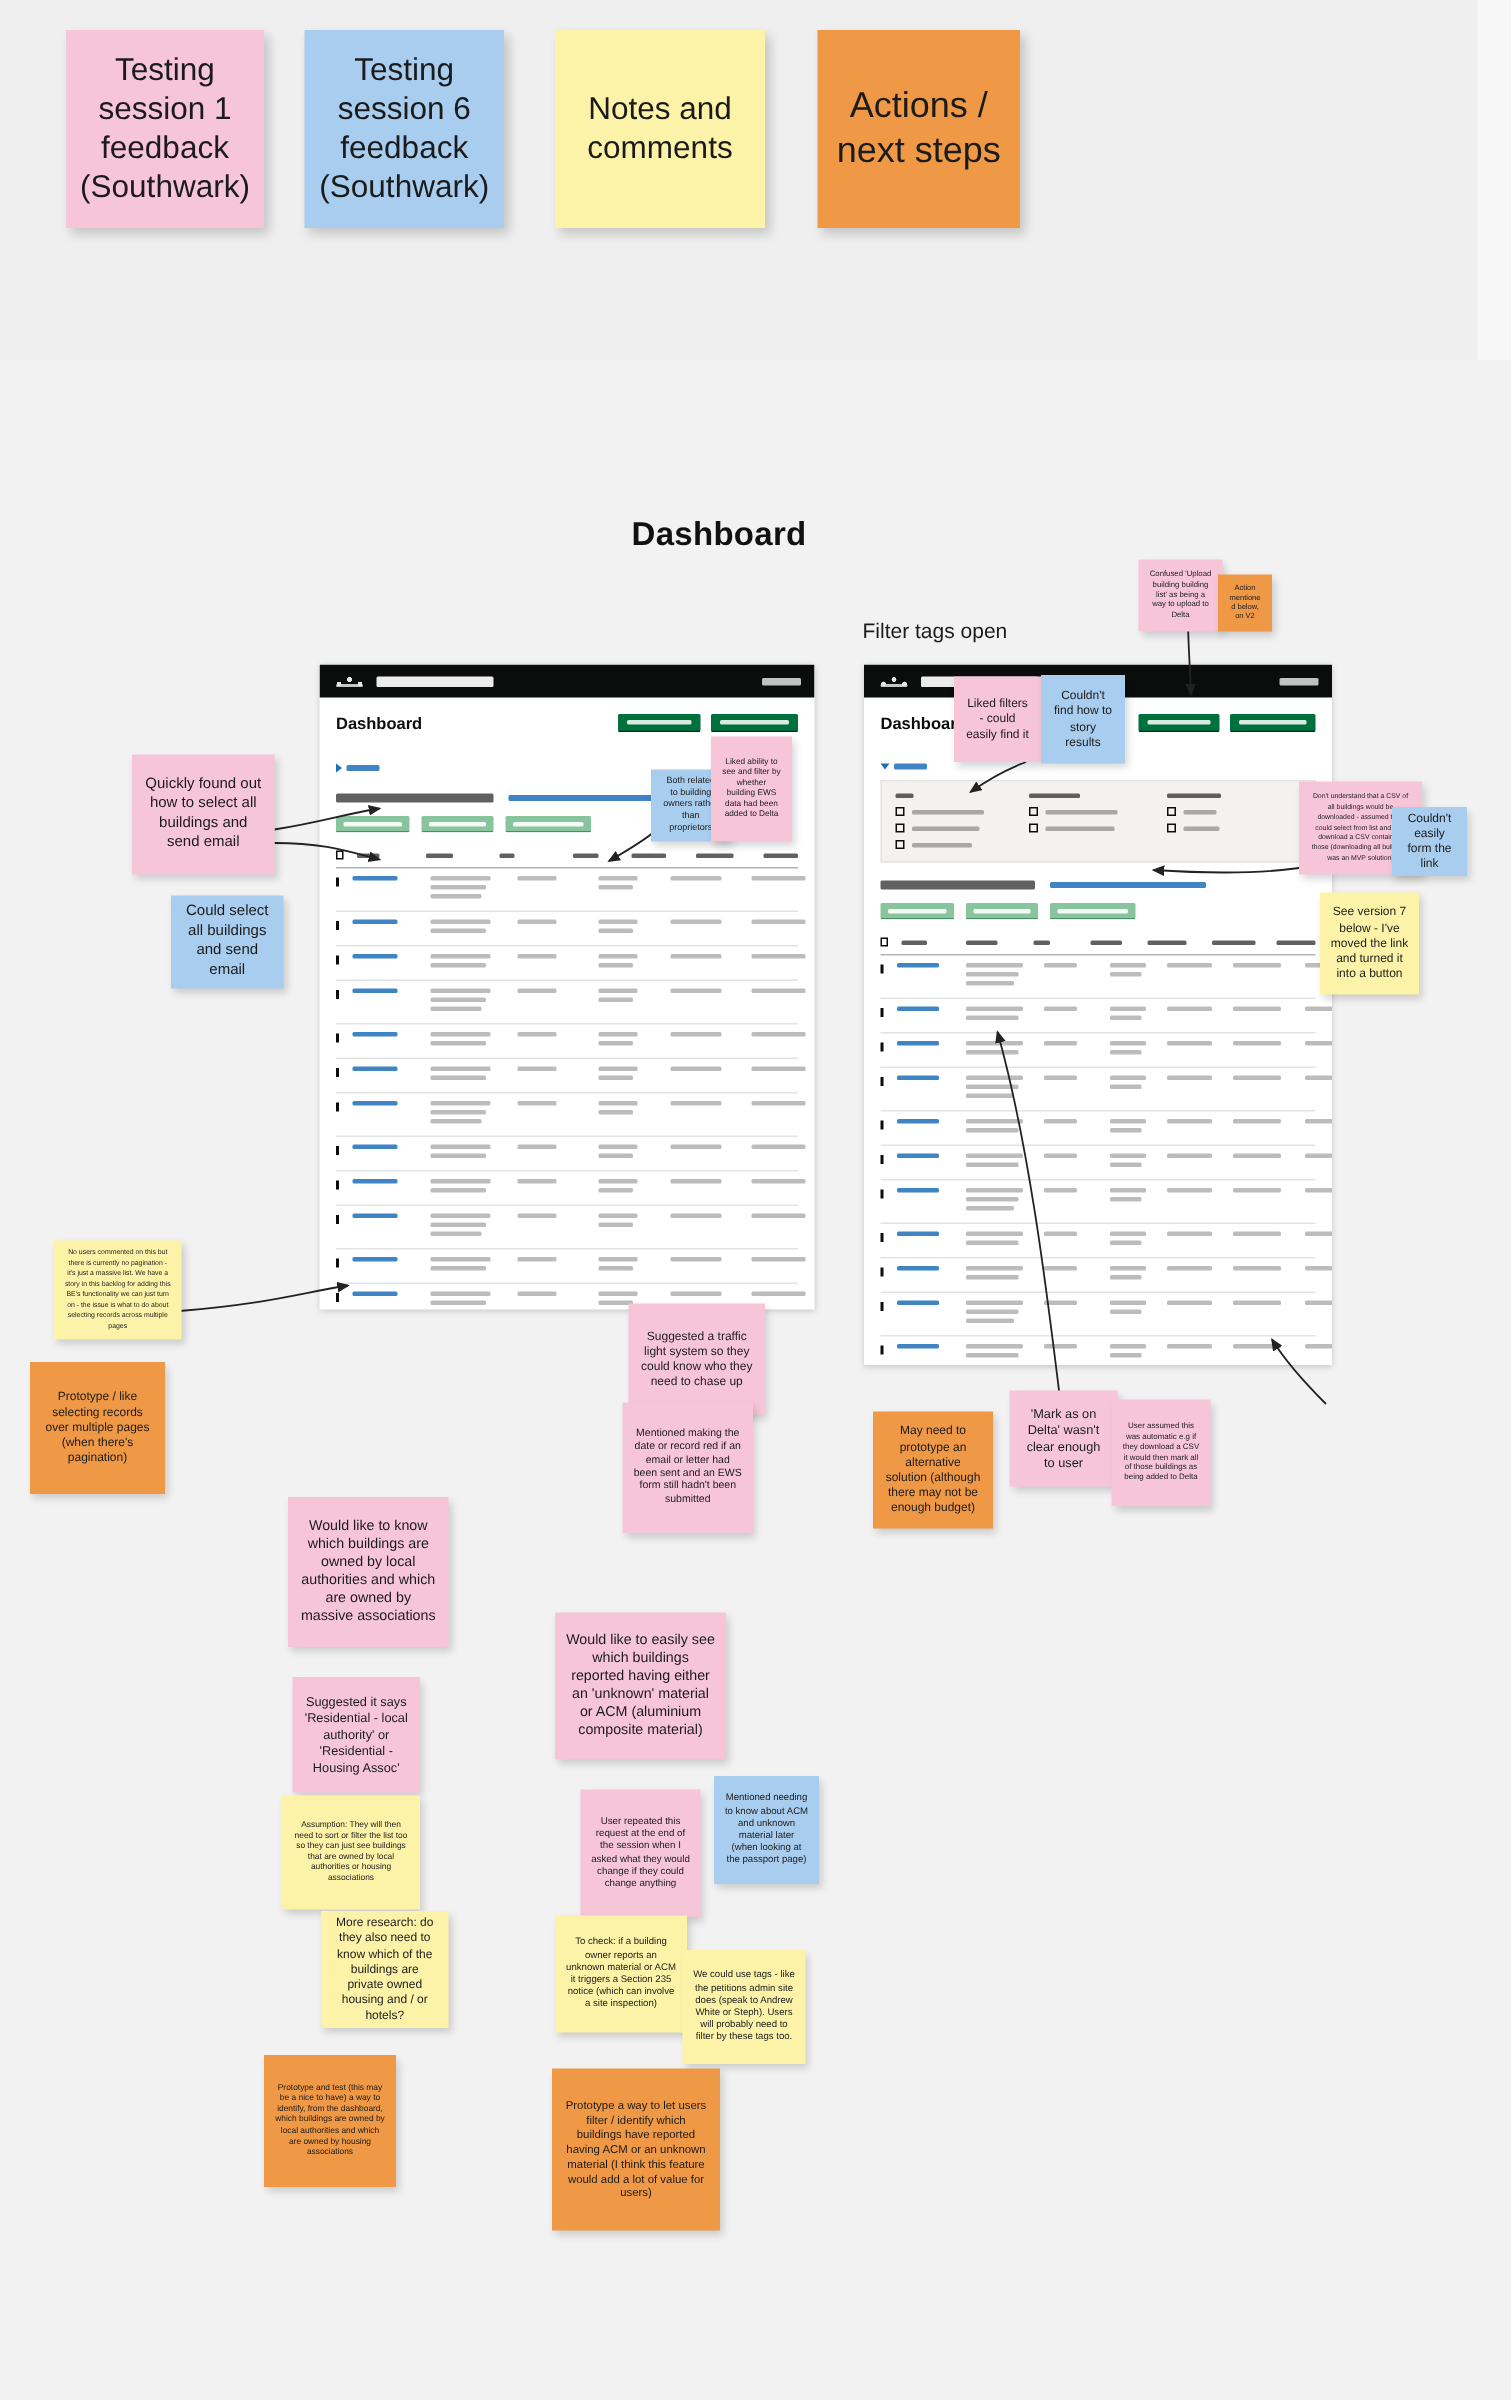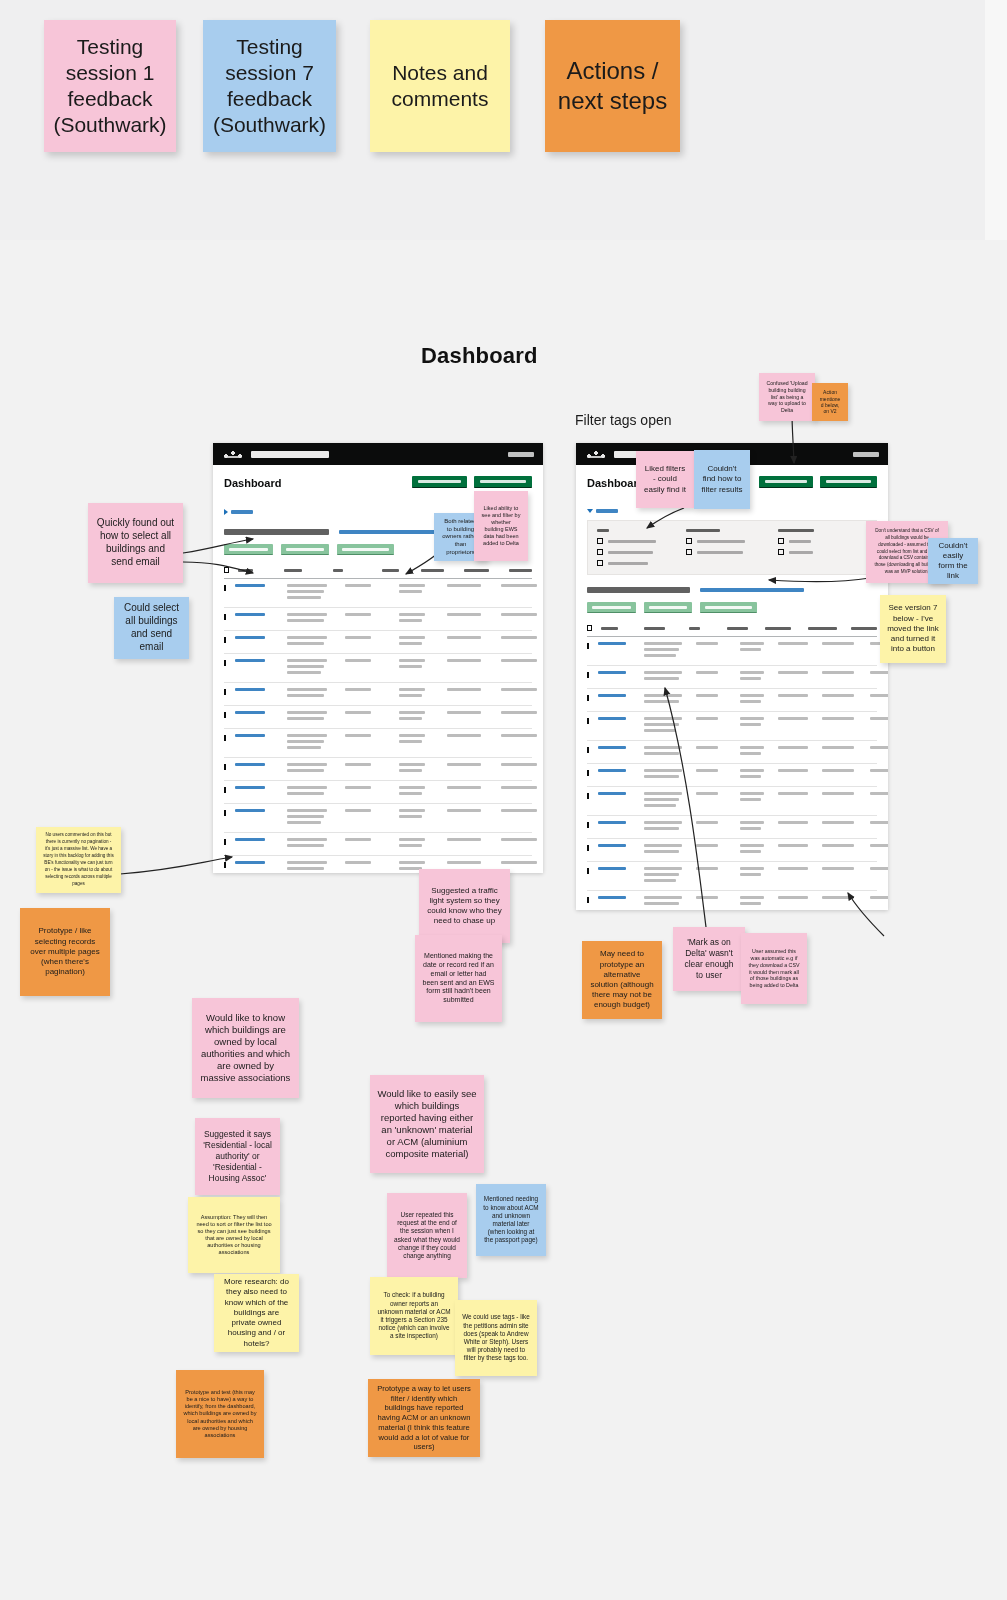--- a/index.html
+++ b/index.html
@@ -97,21 +97,21 @@
   svg.arrows{position:absolute;left:0;top:0;width:1007px;height:1600px;pointer-events:none;}
 </style>
 </head>
 <body>
 
 <div class="band-top"></div>
 <div class="band-rest"></div>
 <div class="band-right"></div>
 
 <div class="note pink hdr-note" style="left:44px;  top:20px; width:132px;height:132px;">Testing session 1 feedback (Southwark)</div>
-<div class="note blue hdr-note" style="left:203px; top:20px; width:133px;height:132px;">Testing session 7 feedback (Southwark)</div>
+<div class="note blue hdr-note" style="left:203px; top:20px; width:133px;height:132px;">Testing session 6 feedback (Southwark)</div>
 <div class="note yellow hdr-note" style="left:370px;top:20px; width:140px;height:132px;">Notes and comments</div>
 <div class="note orange hdr-note big" style="left:545px;top:20px; width:135px;height:132px;">Actions / next steps</div>
 
 <div class="page-title" style="left:421px;top:343px;">Dashboard</div>
 <div class="panel-label" style="left:575px;top:412px;">Filter tags open</div>
 
 <div class="mock" style="left:213px;top:443px;width:330px;height:430px;">
   <div class="mock-topbar">
     <span class="crown"></span>
     <span class="brandtext"></span>
@@ -862,27 +862,27 @@
 <div class="note pink" style="left:195px; top:1118px; width:85px; height:77px; font-size:8.5px;">Suggested it says 'Residential - local authority' or 'Residential - Housing Assoc'</div>
 <div class="note yellow" style="left:188px; top:1197px; width:92px; height:76px; font-size:5.6px;">Assumption: They will then need to sort or filter the list too so they can just see buildings that are owned by local authorities or housing associations</div>
 <div class="note yellow" style="left:214px; top:1274px; width:85px; height:78px; font-size:8px;">More research: do they also need to know which of the buildings are private owned housing and / or hotels?</div>
 <div class="note orange" style="left:176px; top:1370px; width:88px; height:88px; font-size:5.6px;">Prototype and test (this may be a nice to have) a way to identify, from the dashboard, which buildings are owned by local authorities and which are owned by housing associations</div>
 
 <div class="note pink" style="left:370px; top:1075px; width:114px; height:98px; font-size:9.5px;">Would like to easily see which buildings reported having either an 'unknown' material or ACM (aluminium composite material)</div>
 <div class="note pink" style="left:387px; top:1193px; width:80px; height:85px; font-size:6.5px;">User repeated this request at the end of the session when I asked what they would change if they could change anything</div>
 <div class="note blue" style="left:476px; top:1184px; width:70px; height:72px; font-size:6.4px;">Mentioned needing to know about ACM and unknown material later (when looking at the passport page)</div>
 <div class="note yellow" style="left:370px; top:1277px; width:88px; height:78px; font-size:6.4px;">To check: if a building owner reports an unknown material or ACM it triggers a Section 235 notice (which can involve a site inspection)</div>
 <div class="note yellow" style="left:455px; top:1300px; width:82px; height:76px; font-size:6.4px;">We could use tags - like the petitions admin site does (speak to Andrew White or Steph). Users will probably need to filter by these tags too.</div>
-<div class="note orange" style="left:368px; top:1379px; width:112px; height:78px; font-size:7.6px;">Prototype a way to let users filter / identify which buildings have reported having ACM or an unknown material (I think this feature would add a lot of value for users)</div>
+<div class="note orange" style="left:368px; top:1379px; width:112px; height:108px; font-size:7.6px;">Prototype a way to let users filter / identify which buildings have reported having ACM or an unknown material (I think this feature would add a lot of value for users)</div>
 
 <div class="note pink" style="left:759px; top:373px; width:56px; height:48px; font-size:5.2px;">Confused 'Upload building building list' as being a way to upload to Delta</div>
 <div class="note orange" style="left:812px; top:383px; width:36px; height:38px; font-size:5px;">Action mentioned below, on V2</div>
 
 <div class="note pink" style="left:636px; top:451px; width:58px; height:57px; font-size:8px;">Liked filters - could easily find it</div>
-<div class="note blue" style="left:694px; top:450px; width:56px; height:59px; font-size:8px;">Couldn't find how to filter results</div>
+<div class="note blue" style="left:694px; top:450px; width:56px; height:59px; font-size:8px;">Couldn't find how to story results</div>
 
 <div class="note pink" style="left:866px; top:521px; width:82px; height:62px; font-size:4.6px; line-height:1.5;">Don't understand that a CSV of all buildings would be downloaded - assumed they could select from list and only download a CSV containing those (downloading all buildings was an MVP solution)</div>
 <div class="note blue" style="left:928px; top:538px; width:50px; height:46px; font-size:8px;">Couldn't easily form the link</div>
 <div class="note yellow" style="left:880px; top:595px; width:66px; height:68px; font-size:8px;">See version 7 below - I've moved the link and turned it into a button</div>
 
 <div class="note orange" style="left:582px; top:941px; width:80px; height:78px; font-size:8px;">May need to prototype an alternative solution (although there may not be enough budget)</div>
 <div class="note pink" style="left:673px; top:927px; width:72px; height:64px; font-size:8.5px;">'Mark as on Delta' wasn't clear enough to user</div>
 <div class="note pink" style="left:741px; top:933px; width:66px; height:71px; font-size:5.3px;">User assumed this was automatic e.g if they download a CSV it would then mark all of those buildings as being added to Delta</div>
 
 </body></html>

